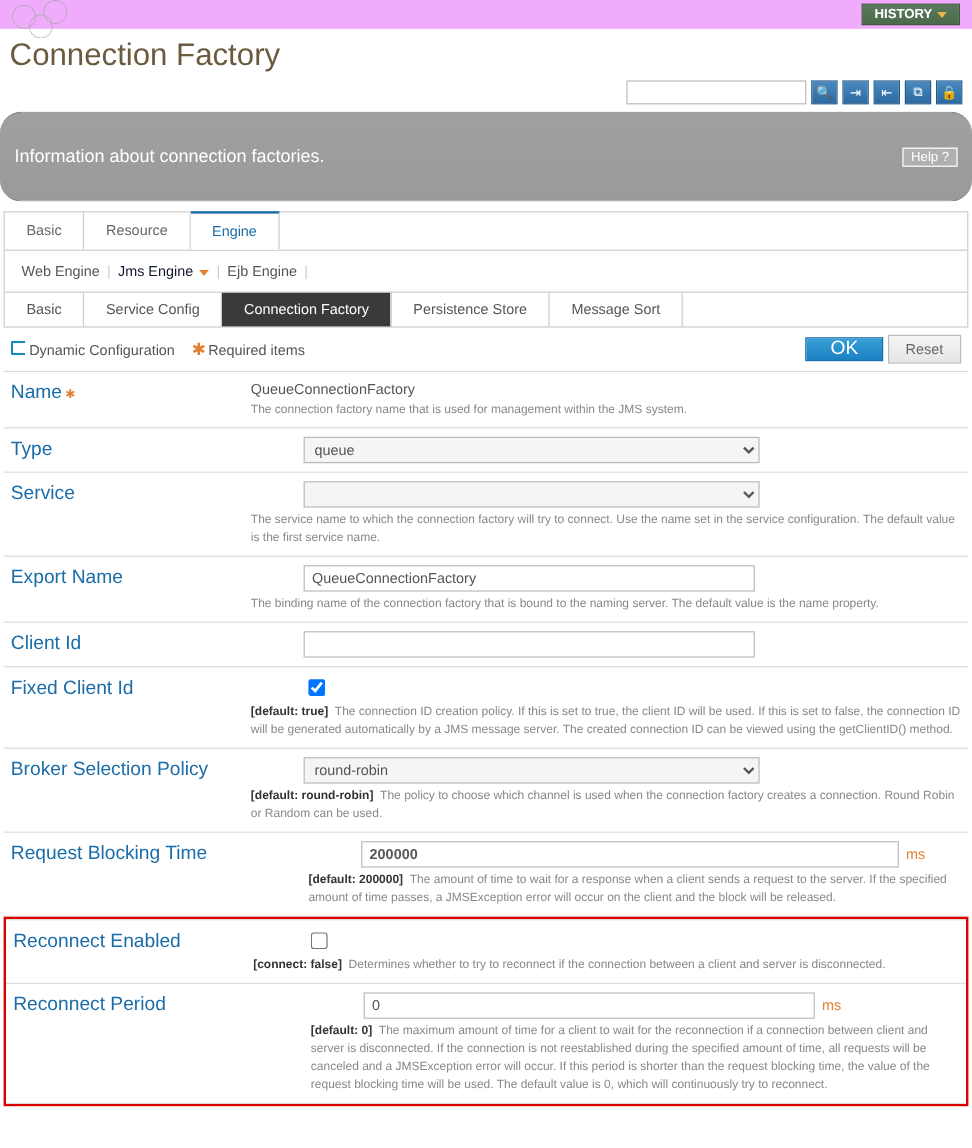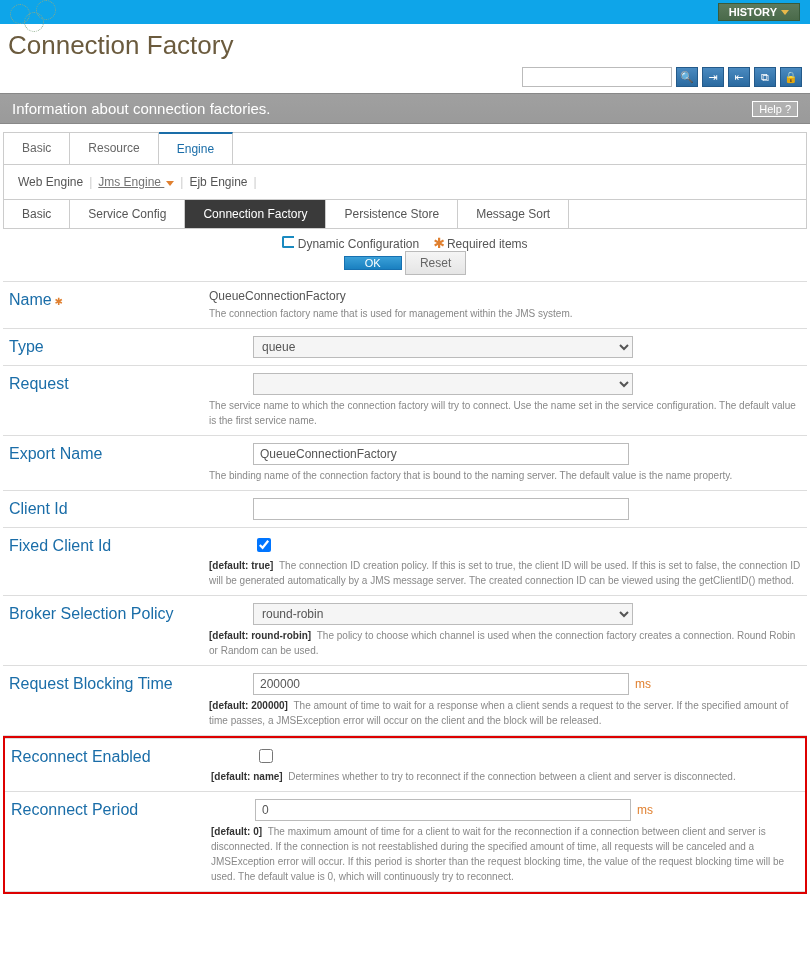--- a/index.html
+++ b/index.html
@@ -1,45 +1,45 @@
 <!DOCTYPE html>
 <html><head>
 <meta charset="utf-8">
 <style>
   * { box-sizing: border-box; }
   body { margin: 0; font-family: Arial, "Helvetica Neue", Helvetica, sans-serif; font-size: 12px; color: #555; background: #fff; width: 810px; }
-  .topbar { height: 24px; background: #0ea5e9; display: flex; justify-content: flex-end; align-items: center; padding-right: 10px; }
+  .topbar { height: 24px; background: #f0abfc; display: flex; justify-content: flex-end; align-items: center; padding-right: 10px; }
   .history-btn { background: linear-gradient(#5c7a5c, #4a6a4a); color: #fff; font-weight: bold; font-size: 11px; padding: 2px 10px; border: 1px solid #3a5a3a; display: flex; align-items: center; gap: 4px; cursor: pointer; }
   .history-btn .chev { width: 0; height: 0; border-left: 4px solid transparent; border-right: 4px solid transparent; border-top: 5px solid #e8b84a; }
   h1.page-title { font-size: 26px; font-weight: normal; color: #6b5b3e; margin: 6px 0 4px 8px; }
   .toolbar-row { display: flex; justify-content: flex-end; align-items: center; padding: 2px 8px 6px; gap: 4px; }
   .search-box { width: 150px; height: 20px; border: 1px solid #bbb; }
   .ticon { width: 22px; height: 20px; background: linear-gradient(#4a8ac0, #2a6aa0); border: 1px solid #245a8a; display: inline-flex; align-items: center; justify-content: center; color: #fff; font-size: 11px; cursor: pointer; }
-  .info-bar { background: linear-gradient(#a0a0a0, #9a9a9a); color: #fff; font-size: 15px; padding: 6px 12px; display: flex; justify-content: space-between; align-items: center; border-top: 1px solid #888; border-bottom: 1px solid #888; }
+  .info-bar { background: linear-gradient(#a0a0a0, #9a9a9a); color: #fff; font-size: 15px; padding: 28px 12px; display: flex; justify-content: space-between; align-items: center; border-top: 1px solid #888; border-bottom: 1px solid #888; border-radius: 18px; }
   .help-btn { background: rgba(255,255,255,0.2); border: 1px solid #fff; color: #fff; font-size: 11px; padding: 1px 6px; cursor: pointer; }
   .tabs1 { display: flex; border: 1px solid #ccc; margin: 8px 3px 0; }
   .tabs1 .tab { padding: 8px 18px; border-right: 1px solid #ccc; cursor: pointer; color: #666; }
   .tabs1 .tab.active { color: #1a6da8; border-top: 2px solid #1a6da8; margin-top: -1px; background: #fff; }
   .subtabs { display: flex; padding: 10px 14px; gap: 6px; border-left: 1px solid #ccc; border-right: 1px solid #ccc; margin: 0 3px; align-items: flex-start; }
   .subtabs .sep { color: #ccc; }
   .subtabs .st { color: #555; cursor: pointer; }
-  .subtabs .st.active { color: #737373; text-decoration: underline; }
+  .subtabs .st.active { color: #0f172a; }
   .subtabs .chev { display:inline-block; width:0; height:0; border-left:4px solid transparent; border-right:4px solid transparent; border-top:5px solid #e08030; margin-left:2px;}
   .tabs3 { display: flex; border: 1px solid #ccc; margin: 0 3px; }
   .tabs3 .tab { padding: 7px 18px; border-right: 1px solid #ccc; cursor: pointer; color: #555; }
   .tabs3 .tab.active { background: #3a3a3a; color: #fff; }
-  .legend-row { display: flex; justify-content: space-between; align-items: center; padding: 6px 6px; margin: 0 3px; flex-direction: column; }
+  .legend-row { display: flex; justify-content: space-between; padding: 6px 6px; margin: 0 3px; }
   .legend-left { display: flex; gap: 14px; align-items: center; }
   .dyn-icon { width: 12px; height: 12px; border: 2px solid #1a8ac0; border-right: none; border-top-left-radius: 2px; border-bottom-left-radius: 2px; display:inline-block;}
   .req-icon { color: #e08030; font-size: 14px; margin-right: 2px; }
-  .btn-ok { background: linear-gradient(#3aa0d8, #1a80c0); color: #fff; border: 1px solid #1670b0; padding: 0 20px; font-size: 11px; cursor: pointer; }
+  .btn-ok { background: linear-gradient(#3aa0d8, #1a80c0); color: #fff; border: 1px solid #1670b0; padding: 0 20px; font-size: 16px; cursor: pointer; }
   .btn-reset { background: linear-gradient(#f5f5f5, #e5e5e5); color: #666; border: 1px solid #bbb; padding: 4px 14px; font-size: 12px; cursor: pointer; }
   .form { margin: 0 3px; }
   .form-row { display: flex; border-top: 1px solid #ddd; padding: 7px 6px; }
-  .form-row:last-child { border-bottom: 1px solid #ddd; }
+  .form-row:last-child { border-bottom: 1px solid #ddd; gap: 48px; }
   .form-label { width: 200px; color: #1a6da8; font-size: 16px; flex-shrink: 0; padding-top: 2px;}
   .form-label.req::after { content: " ✱"; color: #e08030; font-size: 10px; }
   .form-field { flex: 1; }
   .field-line { display: flex; align-items: center; gap: 6px; margin-left: 44px; }
   input[type=text].fld { border: 1px solid #bbb; height: 22px; padding: 2px 6px; font-family: inherit; font-size: 12px; color: #555;}
   select.fld { border: 1px solid #bbb; height: 22px; padding: 1px 4px; font-family: inherit; font-size: 12px; background: #f5f5f5; width: 380px; color: #555;}
   input[type=checkbox].chk { width: 14px; height: 14px; }
   .unit { color: #e08030; font-size: 12px; }
   .desc { color: #888; font-size: 10px; margin-top: 3px; line-height: 1.5; }
   .default-tag { color: #333; font-weight: bold; }
@@ -131,21 +131,21 @@
   <div class="form-row">
     <div class="form-label">Type</div>
     <div class="form-field">
       <div class="field-line">
         <select class="fld"><option>queue</option></select>
       </div>
     </div>
   </div>
 
   <div class="form-row">
-    <div class="form-label">Request</div>
+    <div class="form-label">Service</div>
     <div class="form-field">
       <div class="field-line">
         <select class="fld"><option></option></select>
       </div>
       <div class="desc">The service name to which the connection factory will try to connect. Use the name set in the service configuration. The default value is the first service name.</div>
     </div>
   </div>
 
   <div class="form-row">
     <div class="form-label">Export Name</div>
@@ -183,38 +183,38 @@
         <select class="fld"><option>round-robin</option></select>
       </div>
       <div class="desc"><span class="default-tag">[default: round-robin]</span>&nbsp;&nbsp;<span>The policy to choose which channel is used when the connection factory creates a connection. Round Robin or Random can be used.</span></div>
     </div>
   </div>
 
   <div class="form-row">
     <div class="form-label">Request Blocking Time</div>
     <div class="form-field">
       <div class="field-line">
-        <input type="text" class="fld" style="width: 376px;" value="200000">
+        <input type="text" class="fld" style="width: 448px; font-weight: bold;" value="200000">
         <span class="unit">ms</span>
       </div>
       <div class="desc"><span class="default-tag">[default: 200000]</span>&nbsp;&nbsp;<span>The amount of time to wait for a response when a client sends a request to the server. If the specified amount of time passes, a JMSException error will occur on the client and the block will be released.</span></div>
     </div>
   </div>
 
 </div>
 
 <div class="highlight-box">
 
   <div class="form-row">
     <div class="form-label">Reconnect Enabled</div>
     <div class="form-field">
       <div class="field-line">
         <input type="checkbox" class="chk" style="">
       </div>
-      <div class="desc"><span class="default-tag">[default: name]</span>&nbsp;&nbsp;<span>Determines whether to try to reconnect if the connection between a client and server is disconnected.</span></div>
+      <div class="desc"><span class="default-tag">[connect: false]</span>&nbsp;&nbsp;<span>Determines whether to try to reconnect if the connection between a client and server is disconnected.</span></div>
     </div>
   </div>
 
   <div class="form-row">
     <div class="form-label">Reconnect Period</div>
     <div class="form-field">
       <div class="field-line">
         <input type="text" class="fld" style="width: 376px;" value="0">
         <span class="unit">ms</span>
       </div>

